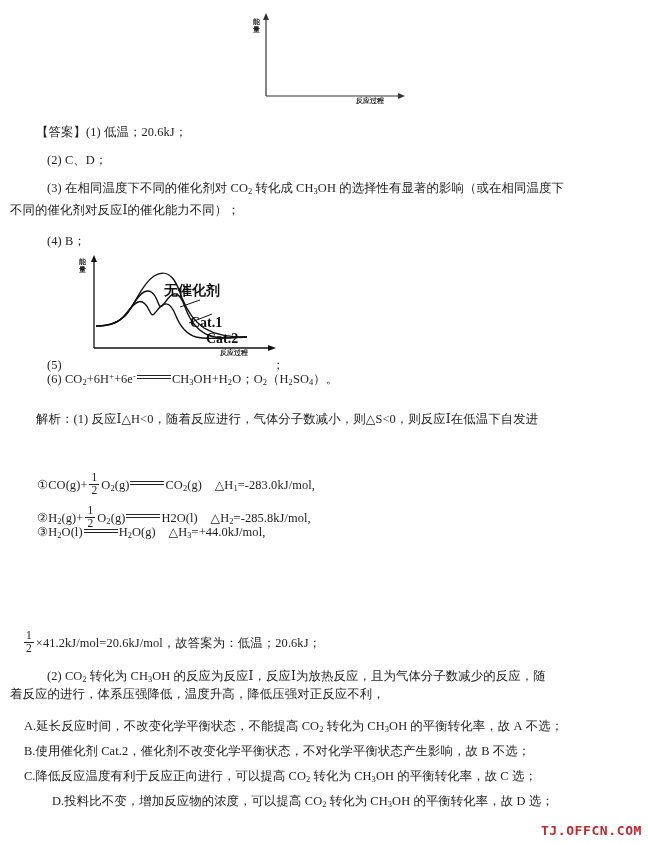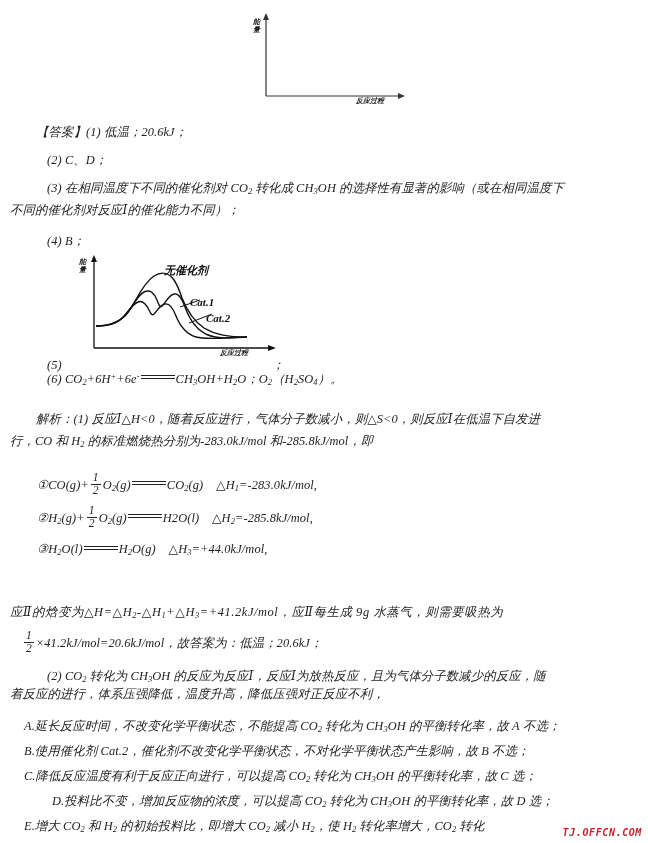--- a/index.html
+++ b/index.html
@@ -16,21 +16,20 @@
     font-family: "Liberation Serif", "DejaVu Serif", serif;
     color: #1a1a1a;
     -webkit-font-smoothing: none;
   }
 
   .page {
     position: relative;
     width: 648px;
     height: 843px;
     box-sizing: border-box;
-    font-style: italic;
   }
 
   
   .line {
     position: absolute;
     font-size: 12.4px;
     line-height: 16px;
     letter-spacing: 0.1px;
     white-space: nowrap;
     color: #222;
@@ -106,33 +105,34 @@
     color: #222;
     letter-spacing: 0;
   }
   .axis-label.vertical {
     width: 9px;
     text-align: center;
   }
 
   .curve-label {
     position: absolute;
-    font-size: 11px;
+    font-size: 14px;
     font-weight: 700;
     color: #111;
     white-space: nowrap;
+    margin-top: 19px;
   }
 
   
   .watermark {
     position: absolute;
     right: 6px;
     bottom: 5px;
     font-family: "DejaVu Sans Mono", "Liberation Mono", monospace;
-    font-size: 10px;
+    font-size: 13px;
     font-weight: 700;
     letter-spacing: 0.6px;
     color: #c0282d;
     white-space: nowrap;
   }
 </style>
 </head>
 <body>
 
 <div class="page">
@@ -214,39 +214,33 @@
 
   <div class="line" style="left:47px; top:368px;">
     <span>(6)</span>
     CO<sub>2</sub>+6H<sup>+</sup>+6e<sup>-</sup><span class="eqarrow"></span>CH<sub>3</sub>OH+H<sub>2</sub>O；O<sub>2</sub>（H<sub>2</sub>SO<sub>4</sub>）。
   </div>
 
   <div class="line" style="left:36px; top:411px;">
     <span>解析：</span>(1)
     反应Ⅰ△H&lt;0，随着反应进行，气体分子数减小，则△S&lt;0，则反应Ⅰ在低温下自发进
   </div>
-  <div class="line" style="left:10px; top:433px;">
-    行，CO&nbsp;和&nbsp;H<sub>2</sub>&nbsp;的标准燃烧热分别为-283.0kJ/mol&nbsp;和-285.8kJ/mol，即
-  </div>
 
   <div class="line" style="left:37px; top:472px;">
     <span>①</span>CO(g)+<span class="frac"><span class="num">1</span><span class="den">2</span></span>O<sub>2</sub>(g)<span class="eqarrow"></span>CO<sub>2</sub>(g)&nbsp;&nbsp;&nbsp;&nbsp;△H<sub>1</sub>=-283.0kJ/mol,
   </div>
 
   <div class="line" style="left:37px; top:505px;">
     <span>②</span>H<sub>2</sub>(g)+<span class="frac"><span class="num">1</span><span class="den">2</span></span>O<sub>2</sub>(g)<span class="eqarrow"></span>H2O(l)&nbsp;&nbsp;&nbsp;&nbsp;△H<sub>2</sub>=-285.8kJ/mol,
   </div>
 
-  <div class="line" style="left:37px; top:541px;text-align:right;">
+  <div class="line" style="left:37px; top:524px;text-align:right;">
     <span>③</span>H<sub>2</sub>O(l)<span class="eqarrow"></span>H<sub>2</sub>O(g)&nbsp;&nbsp;&nbsp;&nbsp;△H<sub>3</sub>=+44.0kJ/mol,
   </div>
 
-  <div class="line" style="left:10px; top:604px; letter-spacing:0.6px;">
-    应Ⅱ的焓变为△H=△H<sub>2</sub>-△H<sub>1</sub>+△H<sub>3</sub>=+41.2kJ/mol，应Ⅱ每生成&nbsp;9g&nbsp;水蒸气，则需要吸热为
-  </div>
   <div class="line" style="left:22px; top:630px;">
     <span class="frac"><span class="num">1</span><span class="den">2</span></span><span>×41.2kJ/mol=20.6kJ/mol，故答案为：低温；20.6kJ；</span>
   </div>
 
   <div class="line" style="left:47px; top:668px;">
     (2)&nbsp;CO<sub>2</sub>&nbsp;转化为&nbsp;CH<sub>3</sub>OH&nbsp;的反应为反应Ⅰ，反应Ⅰ为放热反应，且为气体分子数减少的反应，随
   </div>
   <div class="line" style="left:10px; top:686px;">
     着反应的进行，体系压强降低，温度升高，降低压强对正反应不利，
   </div>
@@ -256,19 +250,16 @@
   </div>
   <div class="line" style="left:24px; top:743px;">
     B.使用催化剂&nbsp;Cat.2，催化剂不改变化学平衡状态，不对化学平衡状态产生影响，故&nbsp;B&nbsp;不选；
   </div>
   <div class="line" style="left:24px; top:768px;">
     C.降低反应温度有利于反应正向进行，可以提高&nbsp;CO<sub>2</sub>&nbsp;转化为&nbsp;CH<sub>3</sub>OH&nbsp;的平衡转化率，故&nbsp;C&nbsp;选；
   </div>
   <div class="line" style="left:24px; top:793px;margin-left:28px;">
     D.投料比不变，增加反应物的浓度，可以提高&nbsp;CO<sub>2</sub>&nbsp;转化为&nbsp;CH<sub>3</sub>OH&nbsp;的平衡转化率，故&nbsp;D&nbsp;选；
   </div>
-  <div class="line" style="left:24px; top:818px;">
-    E.增大&nbsp;CO<sub>2</sub>&nbsp;和&nbsp;H<sub>2</sub>&nbsp;的初始投料比，即增大&nbsp;CO<sub>2</sub>&nbsp;减小&nbsp;H<sub>2</sub>，使&nbsp;H<sub>2</sub>&nbsp;转化率增大，CO<sub>2</sub>&nbsp;转化
-  </div>
 
   <div class="watermark">TJ.OFFCN.COM</div>
 
 </div>
 
 </body></html>

